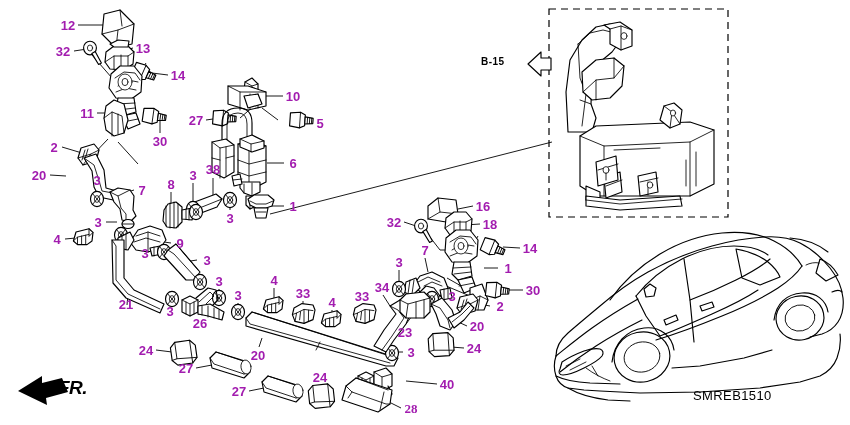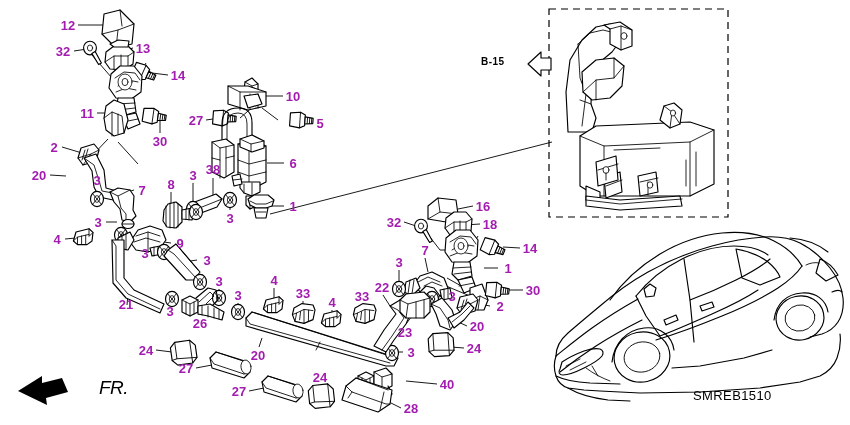--- a/index.html
+++ b/index.html
@@ -6,22 +6,22 @@
   body{width:850px;height:425px;overflow:hidden;
        font-family:"Liberation Sans","DejaVu Sans",sans-serif;color:#000;}
   #stage{position:relative;width:850px;height:425px;background:#fff;}
   #art{position:absolute;left:0;top:0;width:850px;height:425px;}
   .lbl{position:absolute;font-family:"Liberation Sans","DejaVu Sans",sans-serif;
        font-size:13px;font-weight:700;color:#a21caf;line-height:1;white-space:nowrap;
        transform:translate(-50%,-50%);letter-spacing:0px;}
   .code{position:absolute;font-size:13px;font-weight:400;letter-spacing:.4px;
         font-family:"Liberation Sans","DejaVu Sans",sans-serif;}
   .secref{position:absolute;font-size:10px;font-weight:700;letter-spacing:.5px;}
-  .frtxt{position:absolute;font-size:19px;font-weight:400;font-style:italic;
-         letter-spacing:-.5px;margin-left:41px;}
+  .frtxt{position:absolute;font-size:19px;font-weight:700;font-style:italic;
+         letter-spacing:-.5px;}
 </style>
 </head>
 <body>
 
 <div id="stage">
 
   <svg id="art" viewBox="0 0 850 425" xmlns="http://www.w3.org/2000/svg">
     <defs>
       <style>
         .s  {fill:none;stroke:#000;stroke-width:1.15;stroke-linecap:round;stroke-linejoin:round;}
@@ -623,27 +623,27 @@
       <div class="lbl" style="left: 483px; top: 206px; text-align: right;">16</div>
       <div class="lbl" style="left: 394px; top: 222px;">32</div>
       <div class="lbl" style="left: 490px; top: 224px;">18</div>
       <div class="lbl" style="left: 530px; top: 248px;">14</div>
       <div class="lbl" style="left: 508px; top: 268px;">1</div>
       <div class="lbl" style="left: 425px; top: 250px;">7</div>
       <div class="lbl" style="left: 399px; top: 262px;">3</div>
       <div class="lbl" style="left: 533px; top: 290px;">30</div>
       <div class="lbl" style="left: 452px; top: 296px;">3</div>
       <div class="lbl" style="left: 500px; top: 306px;">2</div>
-      <div class="lbl" style="left: 382px; top: 287px;">22</div>
+      <div class="lbl" style="left: 382px; top: 287px;">34</div>
       <div class="lbl" style="left: 405px; top: 332px;">23</div>
       <div class="lbl" style="left: 477px; top: 326px;">20</div>
       <div class="lbl" style="left: 474px; top: 348px;">24</div>
       <div class="lbl" style="left: 411px; top: 352px;">3</div>
       <div class="lbl" style="left: 447px; top: 384px;">40</div>
-      <div class="lbl" style="left: 411px; top: 408px;">28</div>
+      <div class="lbl" style="left: 411px; top: 408px; font-family: Liberation Serif, serif;">28</div>
     </div>
 
   <div class="secref" style="left:481px;top:56px;">B-15</div>
 
   <div class="frtxt" style="left:58px;top:377px;">FR.</div>
 
   <div class="code" style="left:693px;top:388px;">SMREB1510</div>
 
 </div>
 

